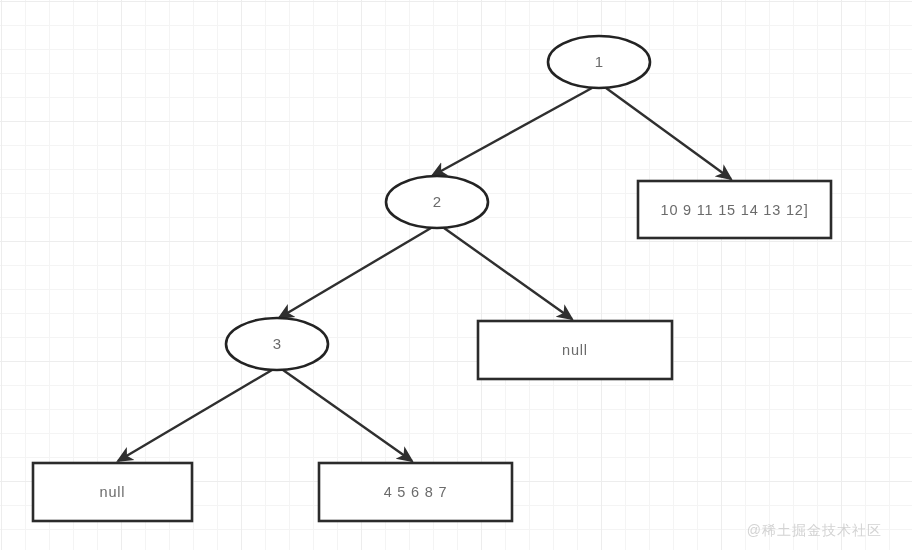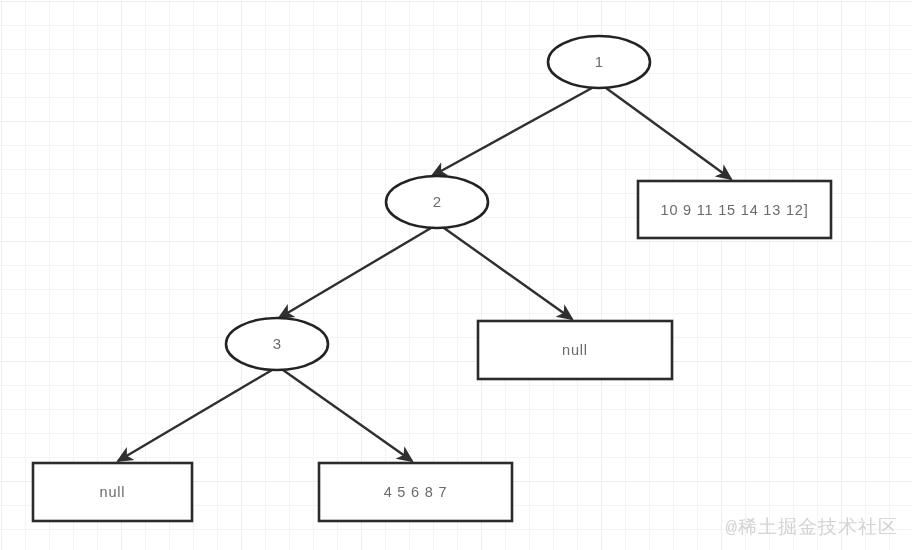--- a/index.html
+++ b/index.html
@@ -64,25 +64,25 @@
   .box-label {
     fill: #6b6b6b;
     font-family: "Liberation Sans", sans-serif;
     font-size: 14.5px;
     letter-spacing: 0.8px;
     text-anchor: middle;
     dominant-baseline: middle;
   }
   #watermark {
     position: absolute;
-    right: 14px;
+    right: 30px;
     bottom: 10px;
     color: #d3d3d3;
-    font-family: Liberation Mono, monospace;
-    font-size: 19px;
+    font-family: Liberation Sans, sans-serif;
+    font-size: 14px;
     letter-spacing: 1px;
     white-space: nowrap;
     user-select: none;
   }
 </style>
 </head>
 <body>
 
 <div id="canvas">
 

